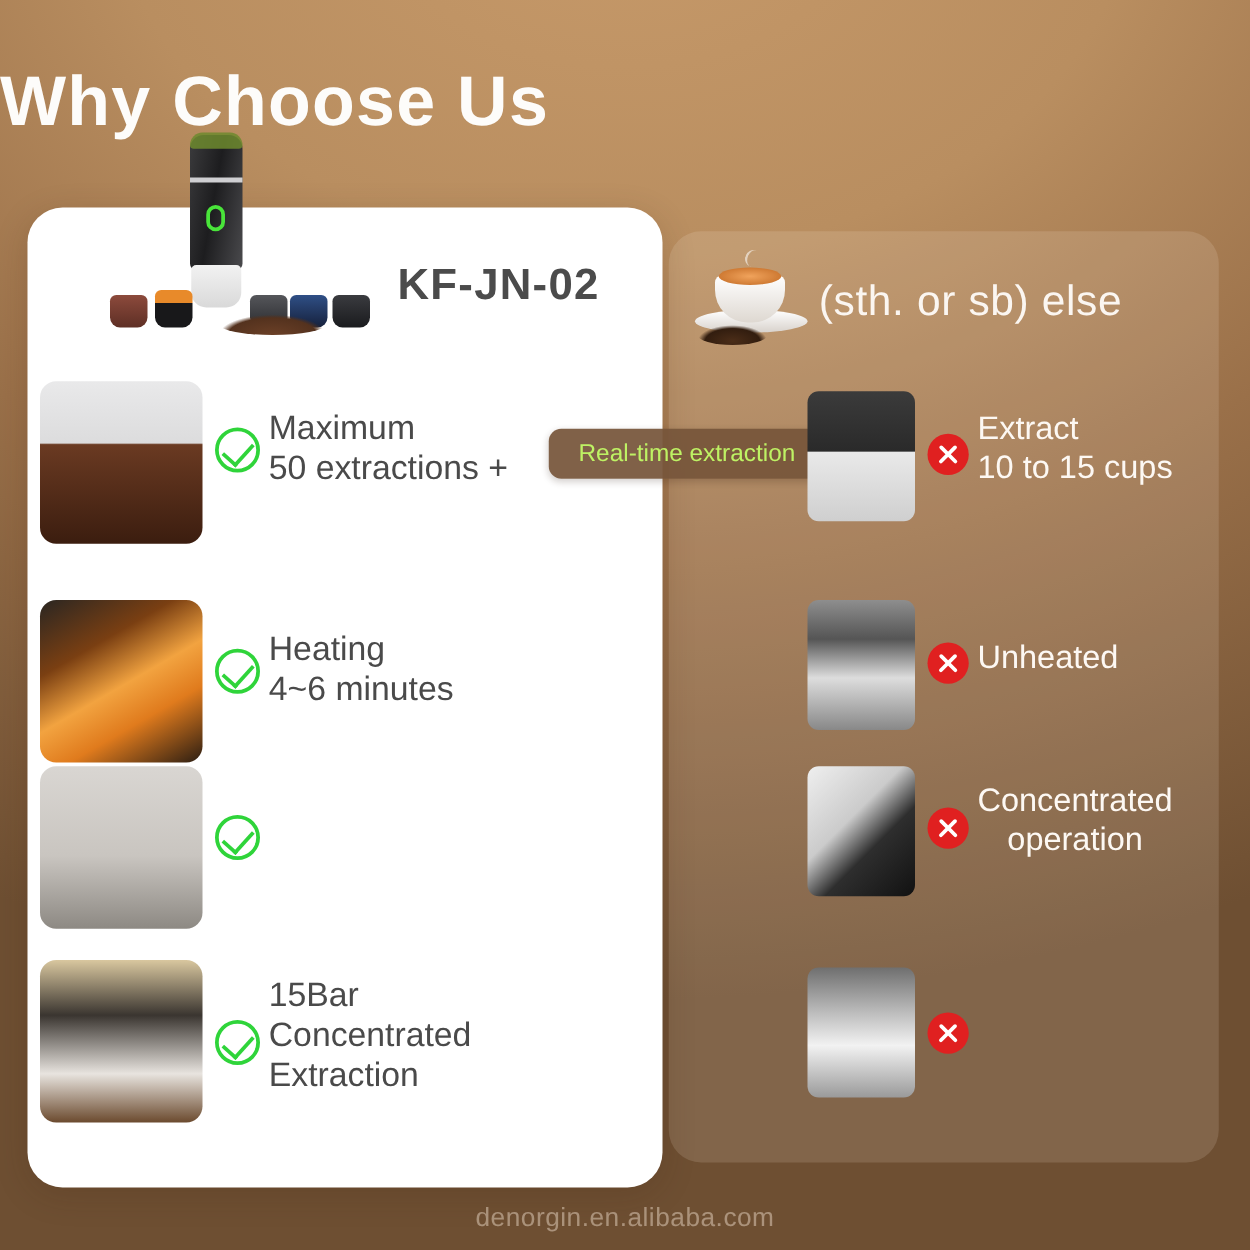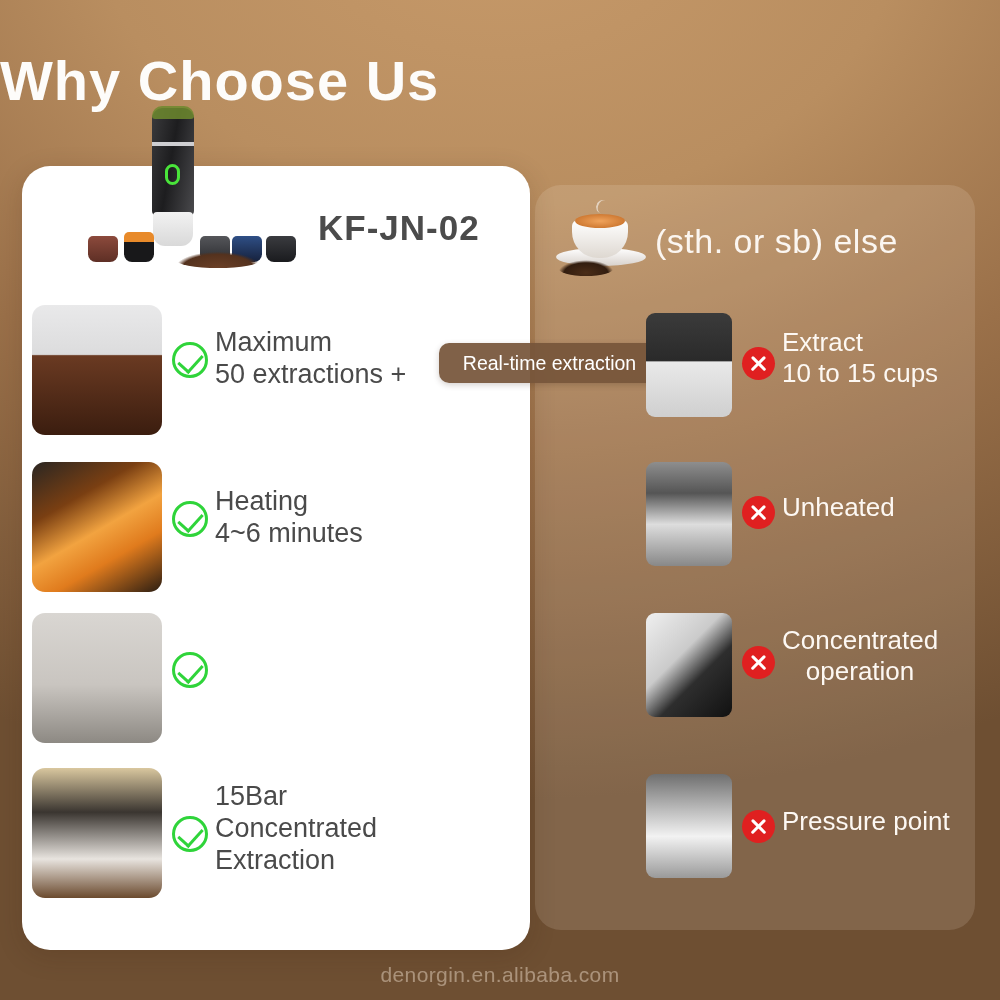--- a/index.html
+++ b/index.html
@@ -107,21 +107,21 @@
   }
   .cup-beans {
     position:absolute; left:6px; bottom:2px; width:56px; height:16px;
     background:radial-gradient(ellipse at 50% 80%, #4b2d18 0%, #321d0f 55%, rgba(50,29,15,0) 70%);
     border-radius:50%;
   }
 
   
   .row { position:absolute; left:0; width:1000px; height:140px; }
   .r1 { top:305px; }
-  .r2 { top:462px;padding-left:25px; }
+  .r2 { top:480px;padding-left:25px; }
   .r3 { top:613px; }
   .r4 { top:768px; }
 
   
   .thumb {
     position:absolute; left:32px; top:0; width:130px; height:130px;
     border-radius:13px; overflow:hidden;
     background:#cfcfcf;
   }
   .t1 { background:linear-gradient(180deg,#e9e9ea 0%,#dcdcdd 38%,#6a3a22 39%,#3b1d0f 100%); }
@@ -142,21 +142,21 @@
   .feat-text {
     position:absolute; left:215px;
     font-size:27px; line-height:1.19; color:#4a4a4a; white-space:pre-line;
   }
 
   
   .pill {
     position:absolute; left:439px; width:221px; height:40px;
     background:rgba(118,85,58,0.93);
     border-radius:10px;
-    color:#ffffff; font-size:19.5px;
+    color:#bef264; font-size:19.5px;
     display:flex; align-items:center; justify-content:center;
     box-shadow:0 2px 6px rgba(40,22,10,0.2);
   }
 
   
   .rthumb {
     position:absolute; left:646px; width:86px; height:104px;
     border-radius:9px; overflow:hidden;
     filter:grayscale(1);
   }
@@ -252,16 +252,15 @@
 </div>
 
 <div class="row r4">
   <div class="thumb t4"></div>
   <div class="check-icon" style="top:48px"></div>
   <div class="feat-text" style="top:12px">15Bar
 Concentrated
 Extraction</div>
   <div class="rthumb rt4" style="top:6px"></div>
   <div class="x-icon" style="top:42px"></div>
-  <div class="rtext" style="top:38px">Pressure point</div>
 </div>
 
 <div class="watermark">denorgin.en.alibaba.com</div>
 
 </body></html>

